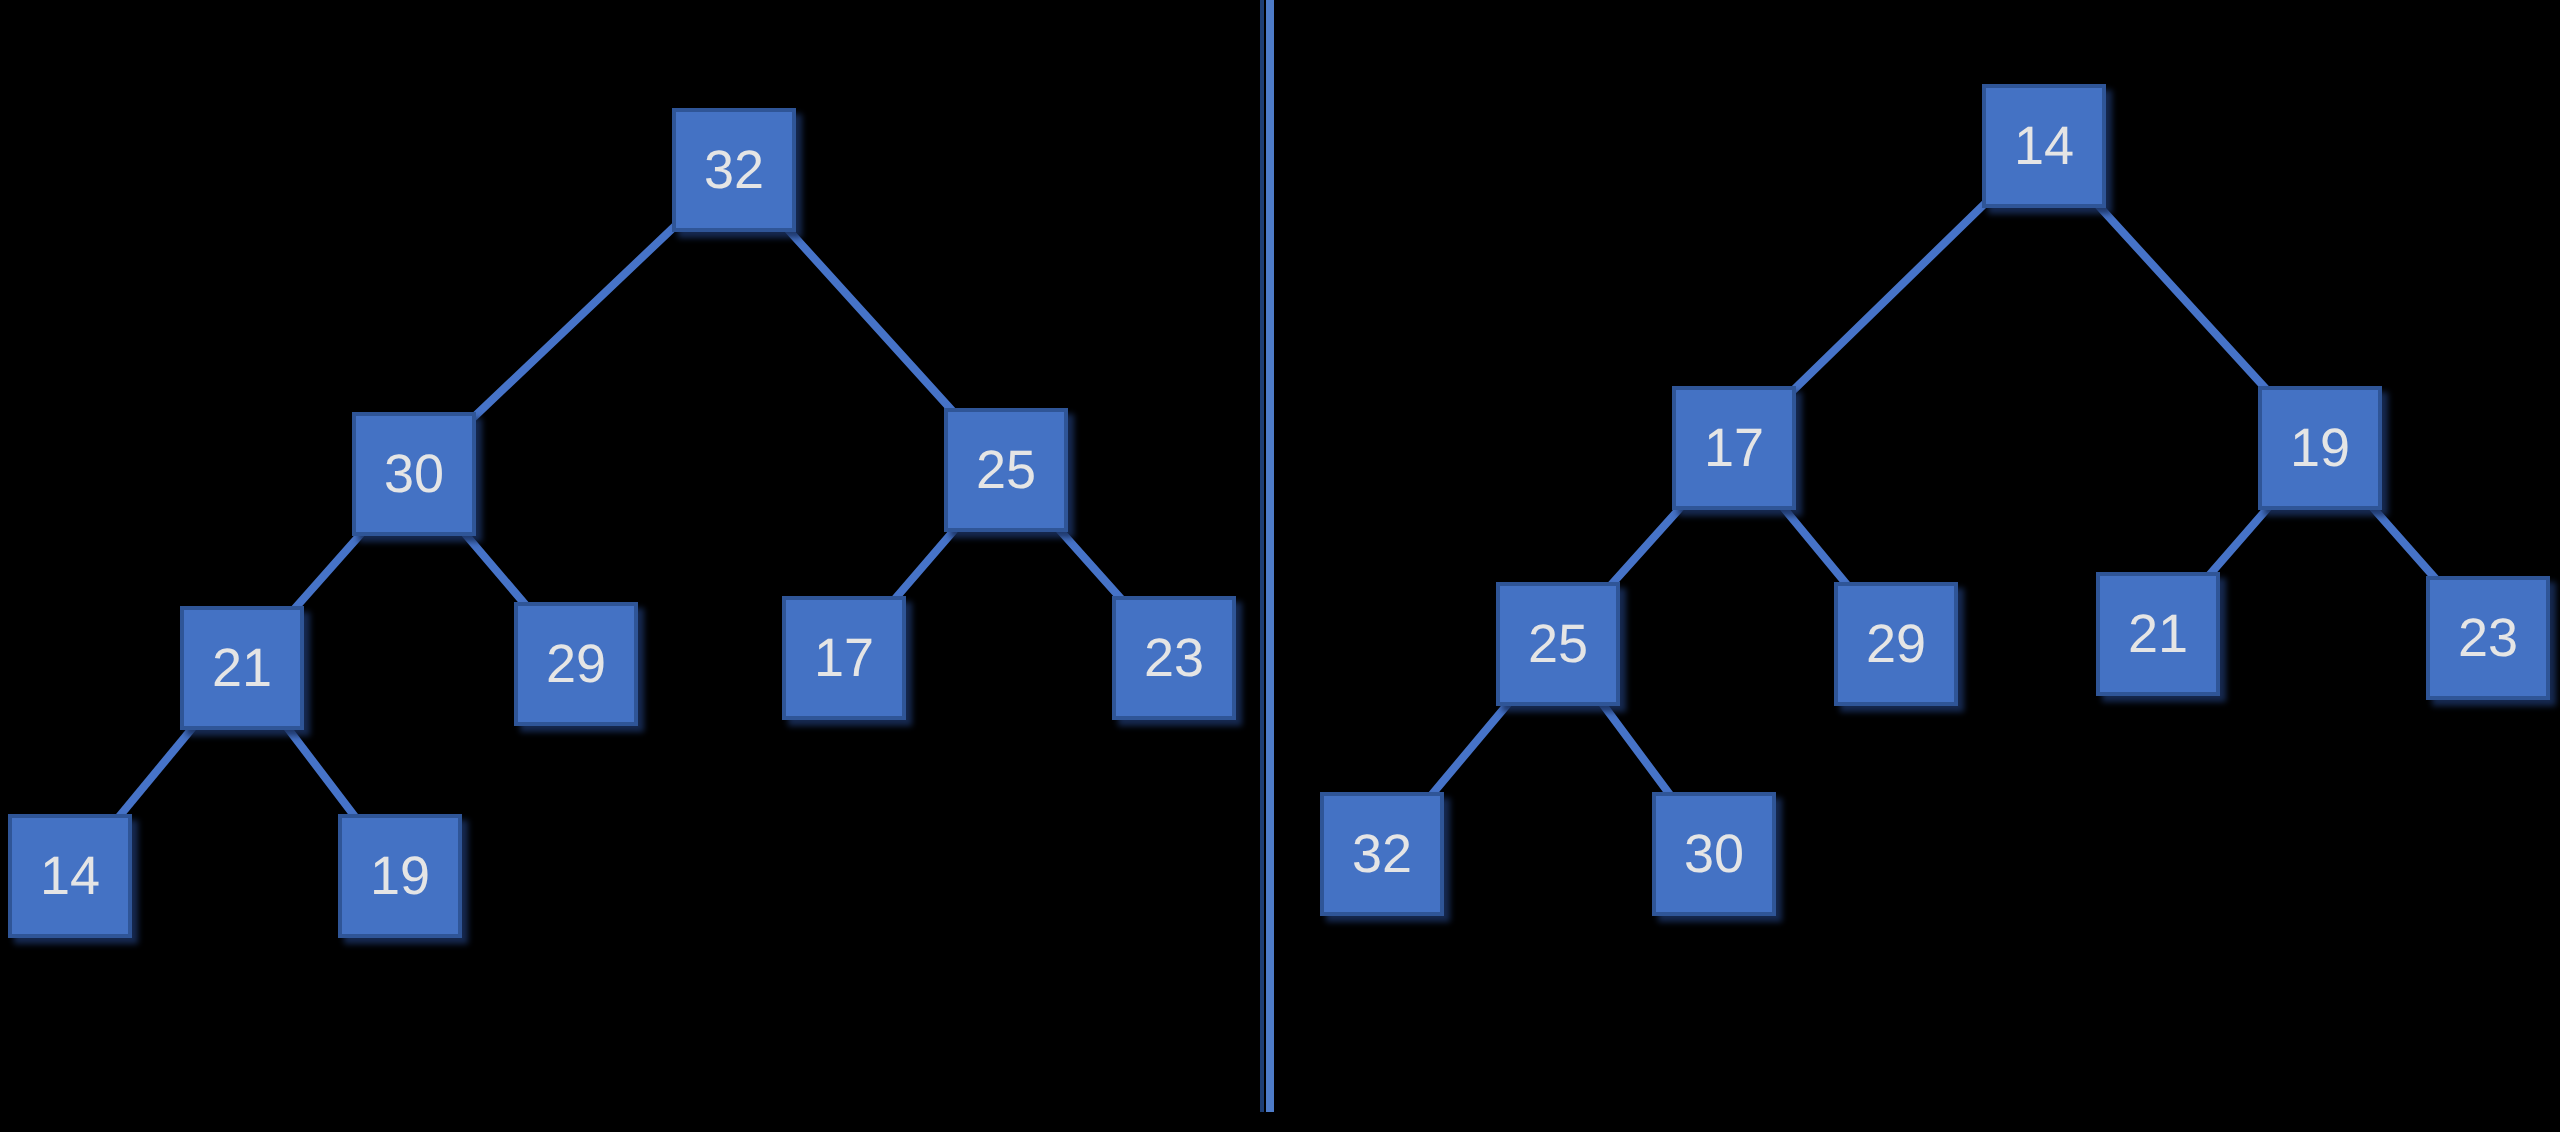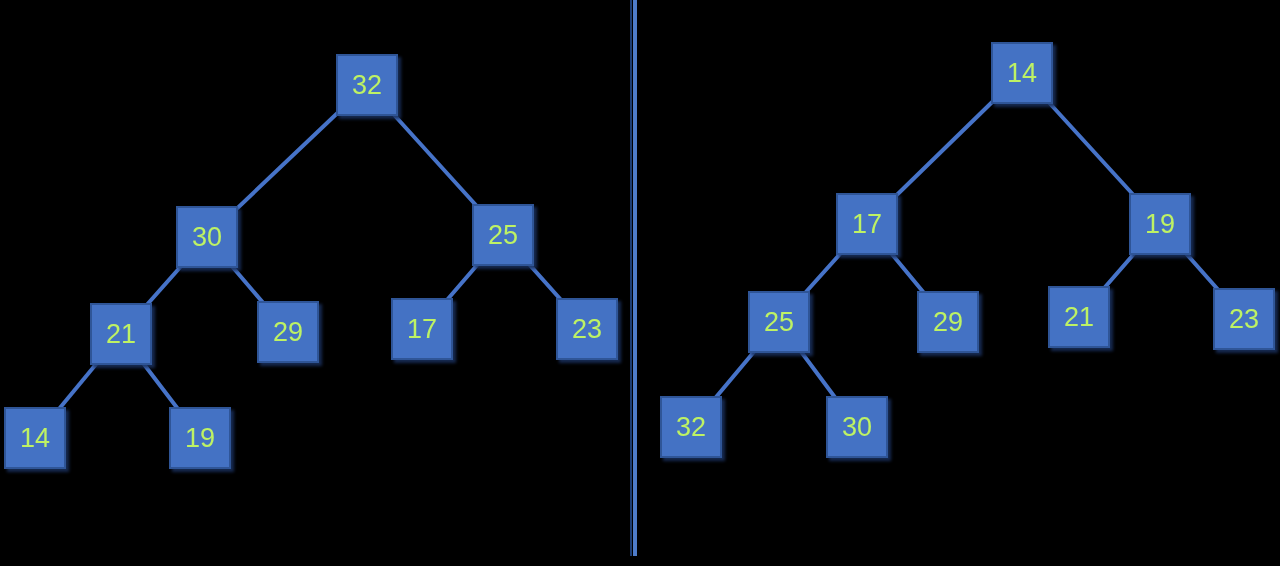--- a/index.html
+++ b/index.html
@@ -28,21 +28,21 @@
     height: 62px;
     box-sizing: border-box;
     background: #4472C4;
     border: 2px solid #2F5597;
     box-shadow: 3px 3px 3px rgba(26, 48, 94, 0.85);
     display: flex;
     align-items: center;
     justify-content: center;
   }
   .node-label {
-    color: #bef264;
+    color: #e5e5e5;
     font-size: 27px;
     line-height: 1;
     user-select: none;
   }
   .divider {
     position: absolute;
     left: 630px;
     top: 0;
     width: 7px;
     height: 556px;

